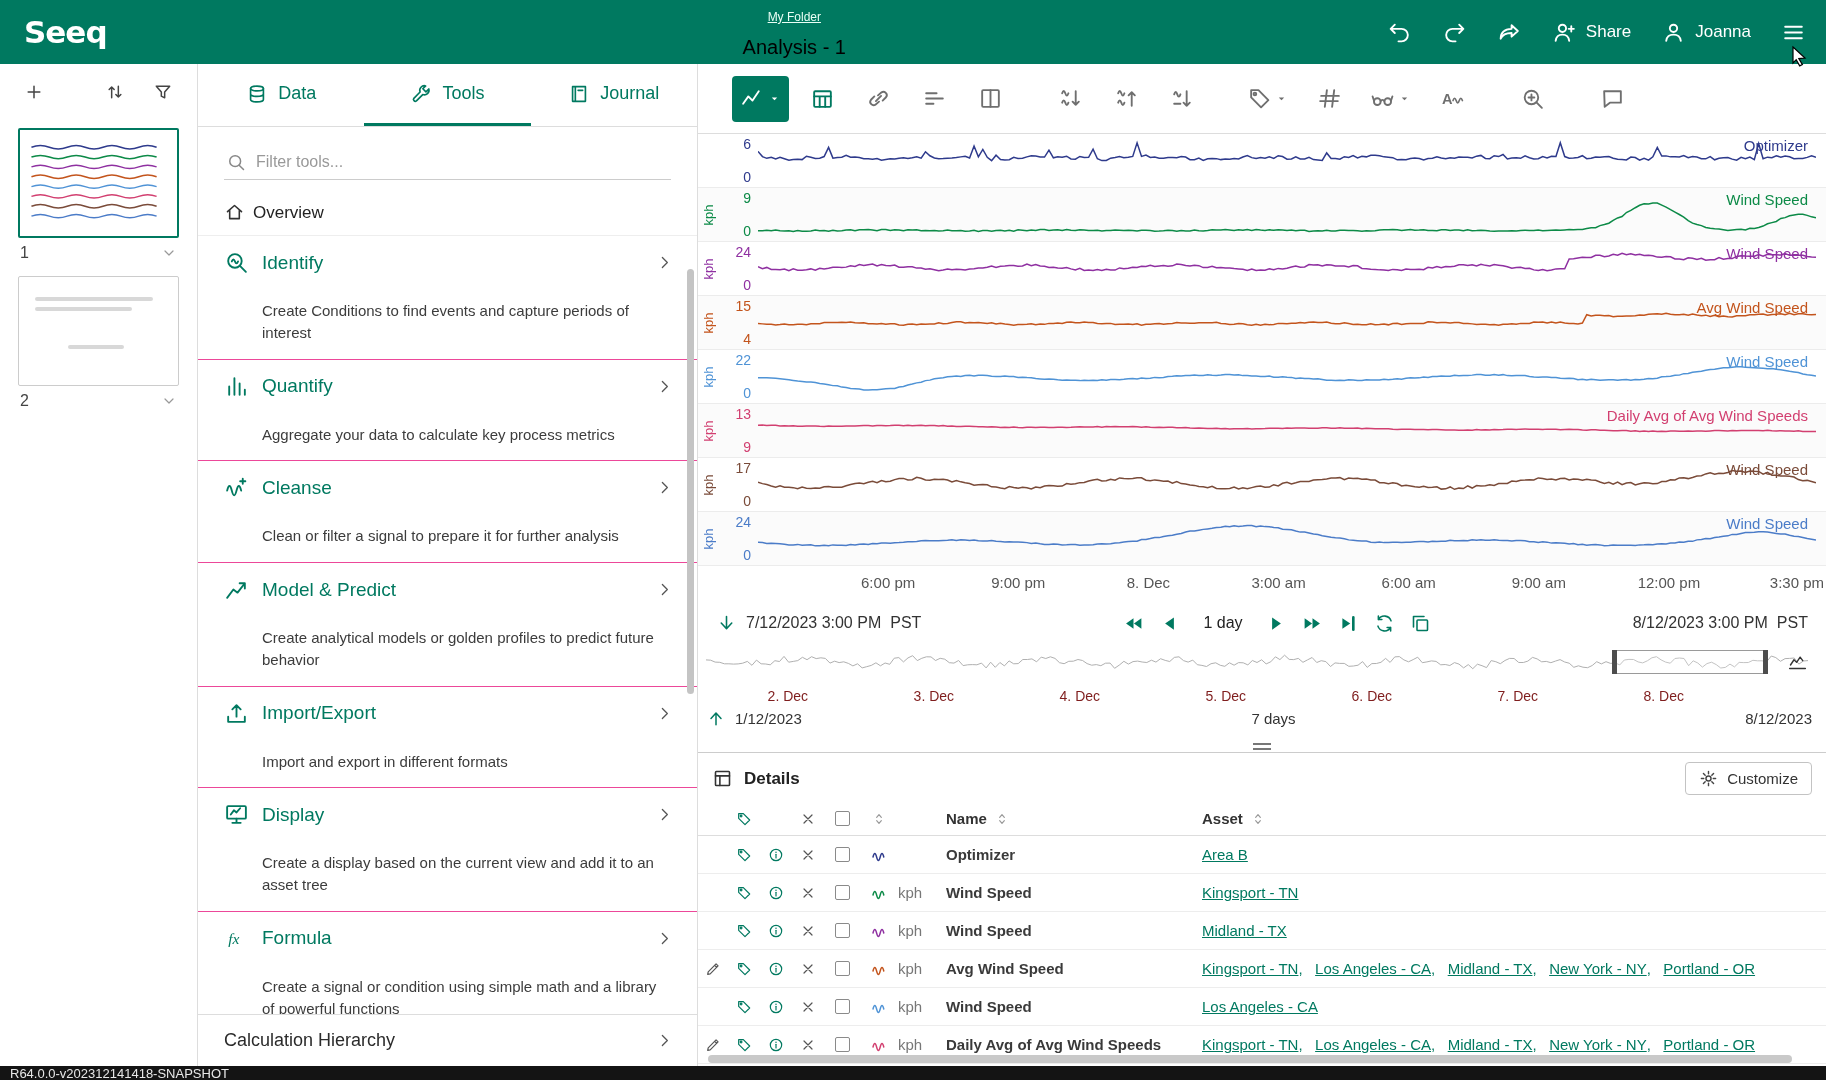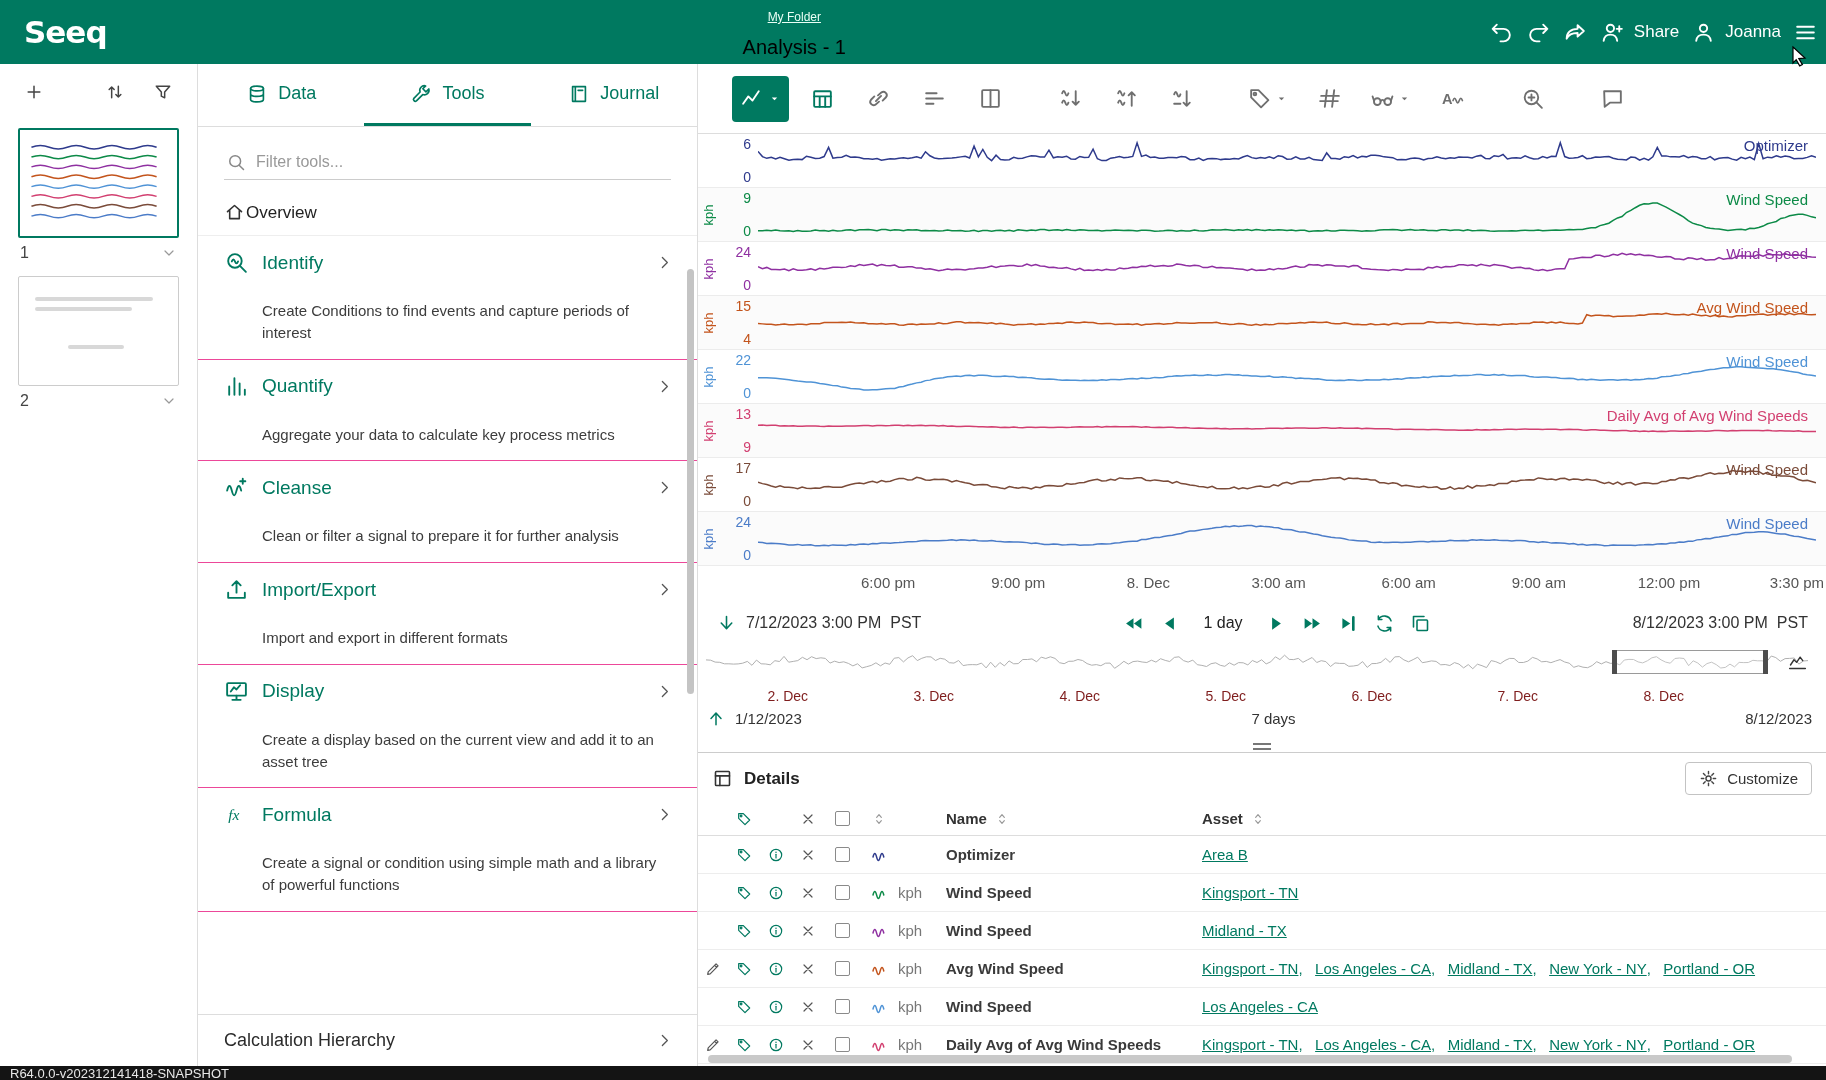--- a/index.html
+++ b/index.html
@@ -13,21 +13,21 @@
   .icon.green2{color:#007960}
   .icon.dark{color:#555}
   .icon.gray{color:#999}
 
   
   #topbar{flex:0 0 64px;background:#007960;display:flex;align-items:center;color:#fff;position:relative}
   .logo{font-family:"DejaVu Sans",sans-serif;font-size:31px;font-weight:bold;letter-spacing:-1px;padding:0 24px;cursor:pointer}
   .tb-center{position:absolute;left:43.5%;top:7px;transform:translateX(-50%);text-align:center}
   .folder-link{color:#eafff6;text-decoration:underline;font-size:12px;cursor:pointer}
   .tb-title{font-size:20px;margin-top:12px;color:#000000}
-  .tb-right{margin-left:auto;display:flex;align-items:flex-start;gap:12px;padding-right:8px}
+  .tb-right{margin-left:auto;display:flex;align-items:flex-start;gap:30px;padding-right:20px}
   .tb-right .icon{width:25px;height:25px;color:#fff;cursor:pointer}
   .tb-item{display:flex;align-items:center;gap:9px;font-size:17px;cursor:pointer}
 
   
   #content{flex:1;display:flex;min-height:0}
 
   
   #worksheets{width:198px;border-right:1px solid #ddd;background:#fff;display:flex;flex-direction:column}
   .ws-toolbar{height:56px;display:flex;align-items:center;padding:0 24px;color:#444;gap:28px}
   .ws-toolbar .icon{cursor:pointer}
@@ -48,21 +48,21 @@
   
   #tools-panel{width:500px;border-right:1px solid #ddd;display:flex;flex-direction:column;position:relative;min-height:0}
   #tools-tabs{display:flex;border-bottom:1px solid #ddd;flex:0 0 auto}
   .tab{flex:1;display:flex;align-items:center;justify-content:center;gap:10px;height:62px;color:#007960;font-size:18px;cursor:pointer;border-bottom:3px solid transparent}
   .tab.active{border-bottom-color:#007960}
   .tab .icon{width:22px;height:22px}
   .search-row{padding:18px 26px 8px;flex:0 0 auto}
   .search-box{display:flex;align-items:center;gap:10px;border-bottom:1px solid #ccc;padding:7px 2px;color:#888}
   .search-box input{border:none;outline:none;font-size:16px;flex:1;color:#333;font-family:inherit;background:transparent}
   .search-box input::placeholder{color:#999}
-  .overview-row{display:flex;align-items:center;gap:1px;padding:14px 26px 12px;font-size:17px;color:#222;cursor:pointer}
+  .overview-row{display:flex;align-items:center;gap:8px;padding:14px 26px 12px;font-size:17px;color:#222;cursor:pointer}
   .overview-row .icon{width:21px;height:21px;color:#333}
   #tools-list{flex:1;overflow:hidden;border-top:1px solid #eee;min-height:0}
   .tool-item{padding:14px 24px 15px 26px;border-bottom:1px solid #ec4899;cursor:pointer}
   .tool-head{display:flex;align-items:center;gap:13px}
   .tool-head .icon{width:25px;height:25px;color:#007960}
   .tool-title{font-size:19px;color:#007960;flex:1}
   .tool-head .chev{width:17px;height:17px;color:#555}
   .tool-desc{font-size:15px;color:#3c3c3c;margin-top:25px;line-height:1.45;padding-right:14px;padding-left:38px}
   .calc-hier{border-top:1px solid #ddd;padding:15px 24px 15px 26px;display:flex;align-items:center;font-size:18px;color:#2b2b2b;cursor:pointer;flex:0 0 auto}
   .calc-hier .icon{margin-left:auto;color:#555;width:17px;height:17px}
@@ -354,20 +354,36 @@
                   <path d="M9 5l7 7-7 7"></path>
                 </svg>
               </span>
             </div>
             <div class="tool-desc">Clean or filter a signal to prepare it for further analysis</div>
           </div>
           <div class="tool-item">
             <div class="tool-head">
               <span class="icon ">
                 <svg viewBox="0 0 24 24">
+                  <path d="M3 20l6-8 4 3 7-9M15 6h5v5"></path>
+                </svg>
+              </span>
+              <span class="tool-title">Model &amp; Predict</span>
+              <span class="icon chev">
+                <svg viewBox="0 0 24 24">
+                  <path d="M9 5l7 7-7 7"></path>
+                </svg>
+              </span>
+            </div>
+            <div class="tool-desc">Create analytical models or golden profiles to predict future behavior</div>
+          </div>
+          <div class="tool-item">
+            <div class="tool-head">
+              <span class="icon ">
+                <svg viewBox="0 0 24 24">
                   <path d="M12 15V4M8 8l4-4 4 4M4 15v5h16v-5"></path>
                 </svg>
               </span>
               <span class="tool-title">Import/Export</span>
               <span class="icon chev">
                 <svg viewBox="0 0 24 24">
                   <path d="M9 5l7 7-7 7"></path>
                 </svg>
               </span>
             </div>

